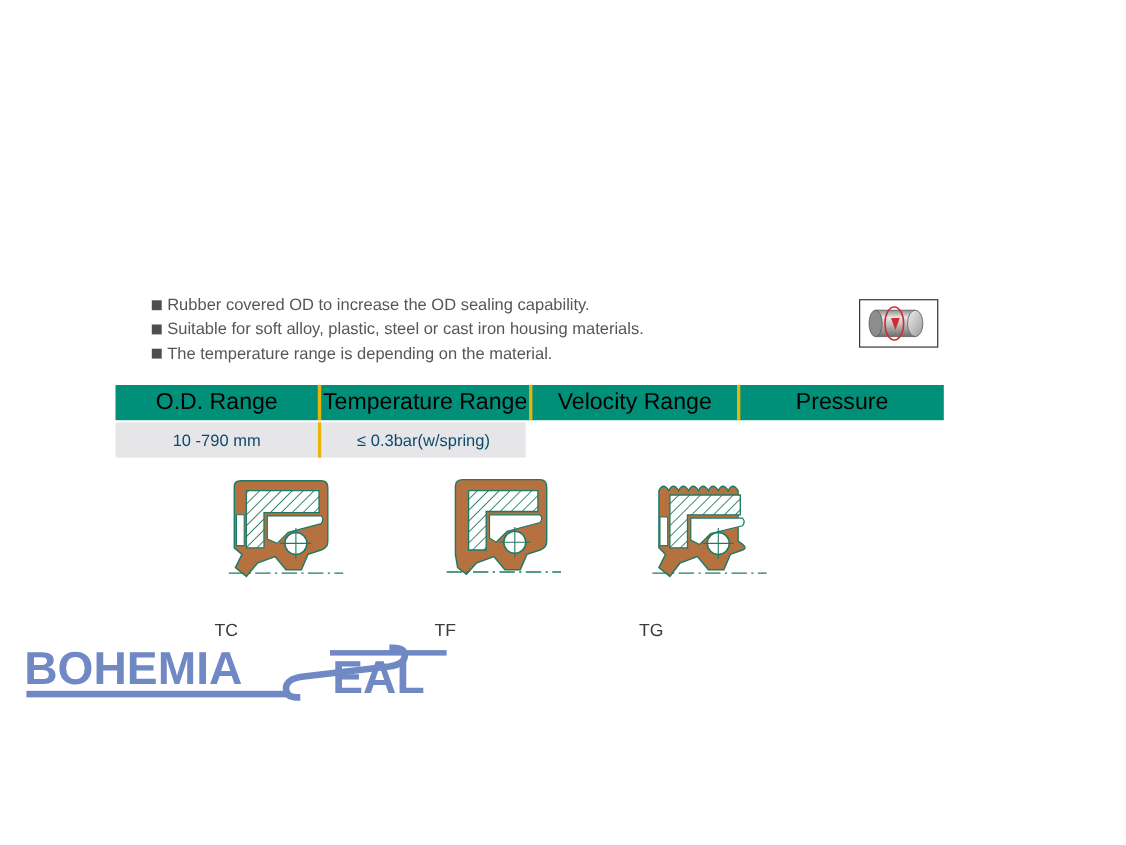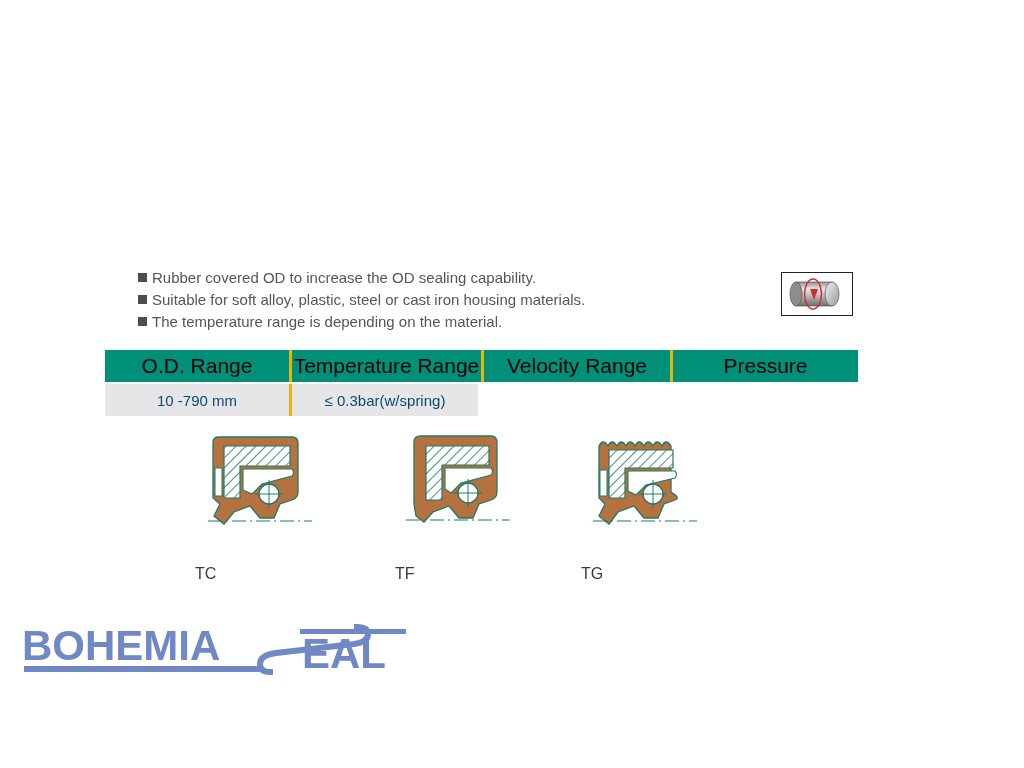--- a/index.html
+++ b/index.html
@@ -128,21 +128,21 @@
     font-size: 16px;
     color: #3b3b3b;
     top: 538px;
     margin-top: 27px;
   }
 
   
   .logo {
     position: absolute;
     left: 14px;
-    top: 620px;
+    top: 582px;
     width: 400px;
     height: 60px;
   }
 </style>
 </head>
 <body>
 
 <div class="page">
 
 

